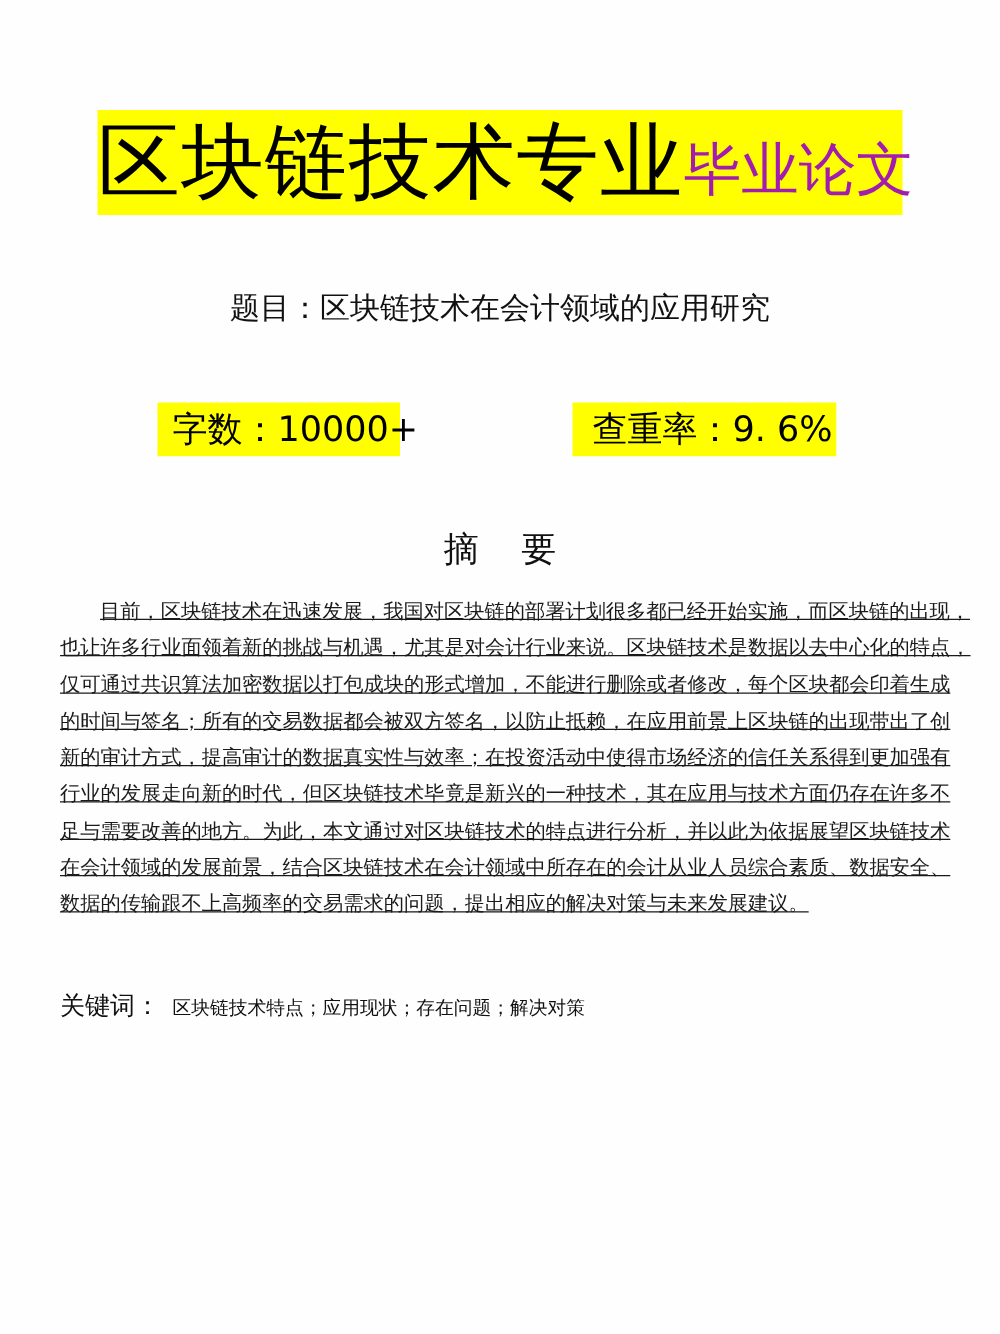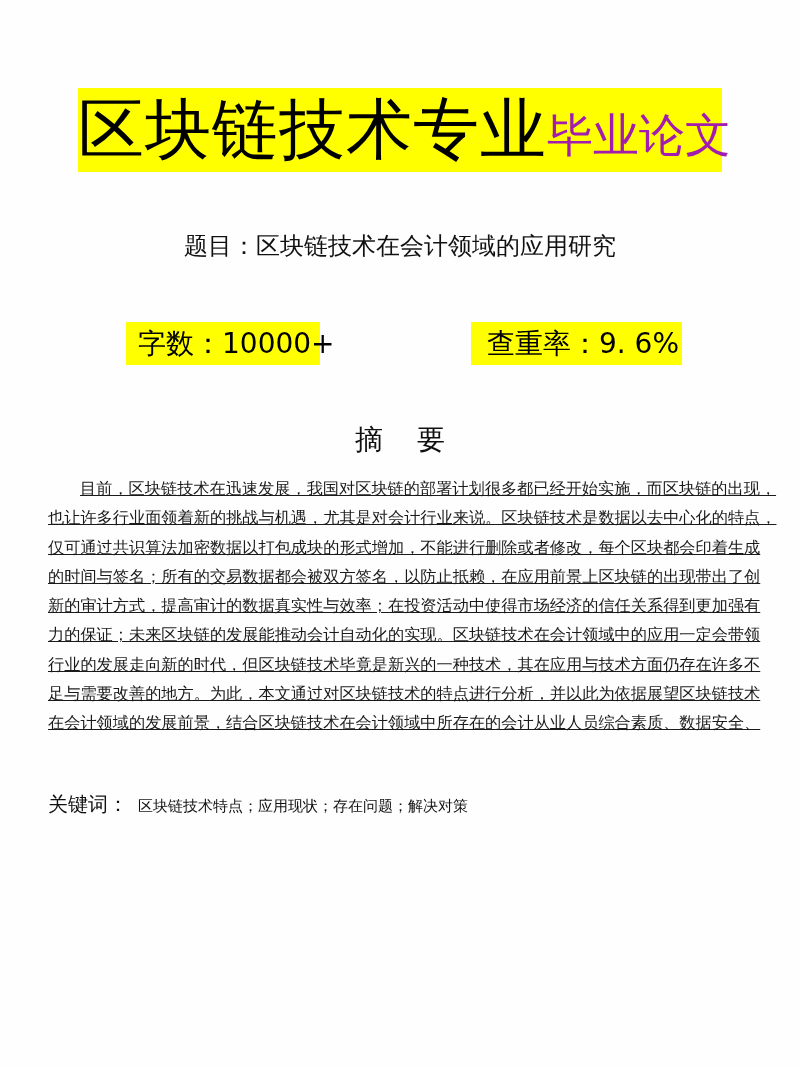--- a/index.html
+++ b/index.html
@@ -60,21 +60,21 @@
       color: #000;
       white-space: nowrap;
       box-sizing: border-box;
     }
     .stat.words {
       left: 126px;
       width: 194px;
       padding-left: 12px;
     }
     .stat.dup {
-      left: 471px;
+      left: 458px;
       width: 211px;
       padding-left: 16px;
     }
     .abstract-title {
       position: absolute;
       left: 0;
       top: 418px;
       width: 800px;
       text-align: center;
       font-size: 28px;
@@ -143,21 +143,21 @@
 <div class="abstract-title">
   <span>摘</span><span class="gap"></span><span>要</span>
 </div>
 
 <div class="body-text">
   <div class="body-line first">目前，区块链技术在迅速发展，我国对区块链的部署计划很多都已经开始实施，而区块链的出现，</div>
   <div class="body-line">也让许多行业面领着新的挑战与机遇，尤其是对会计行业来说。区块链技术是数据以去中心化的特点，</div>
   <div class="body-line">仅可通过共识算法加密数据以打包成块的形式增加，不能进行删除或者修改，每个区块都会印着生成</div>
   <div class="body-line">的时间与签名；所有的交易数据都会被双方签名，以防止抵赖，在应用前景上区块链的出现带出了创</div>
   <div class="body-line">新的审计方式，提高审计的数据真实性与效率；在投资活动中使得市场经济的信任关系得到更加强有</div>
-  <div class="body-line">力的保证；未来区块链的发展能推动会计自动化的实现。区块链技术在会计领域中的应用一定会带领</div>
   <div class="body-line">行业的发展走向新的时代，但区块链技术毕竟是新兴的一种技术，其在应用与技术方面仍存在许多不</div>
   <div class="body-line">足与需要改善的地方。为此，本文通过对区块链技术的特点进行分析，并以此为依据展望区块链技术</div>
   <div class="body-line">在会计领域的发展前景，结合区块链技术在会计领域中所存在的会计从业人员综合素质、数据安全、</div>
+  <div class="body-line last">数据的传输跟不上高频率的交易需求的问题，提出相应的解决对策与未来发展建议。</div>
 </div>
 
 <div class="keywords">
   <span class="kw-label">关键词：</span><span class="kw-value">区块链技术特点；应用现状；存在问题；解决对策</span>
 </div>
 
 </body></html>

